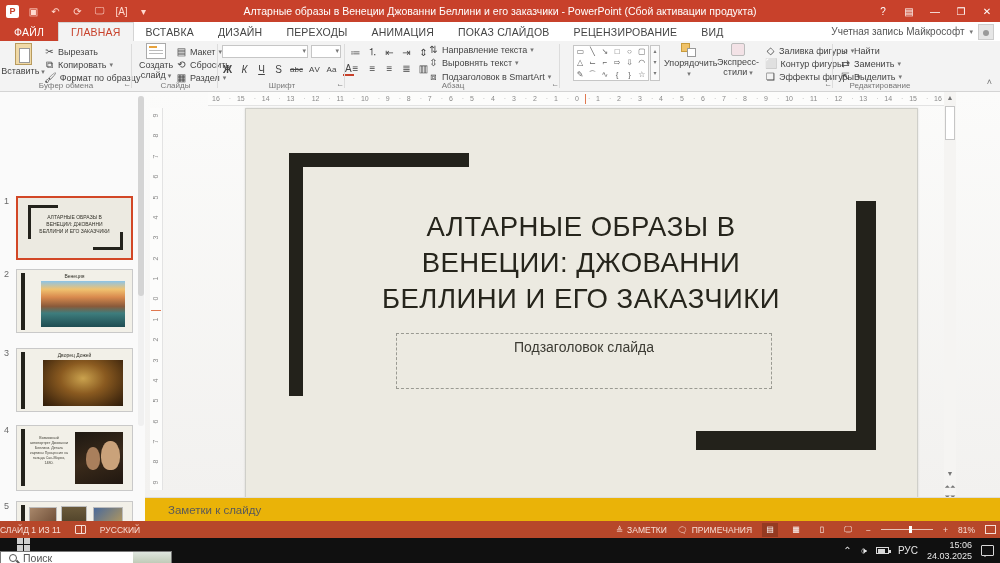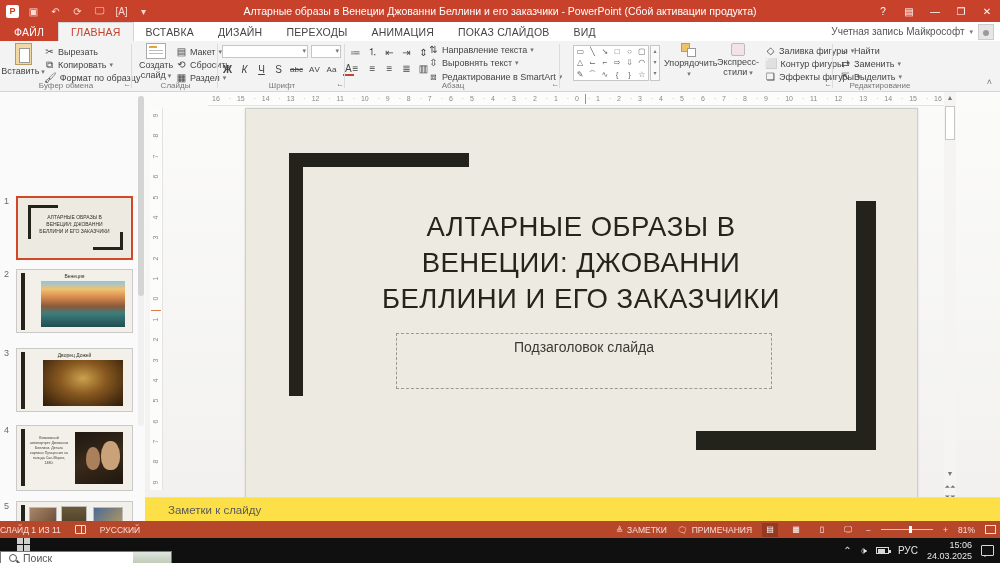--- a/index.html
+++ b/index.html
@@ -84,21 +84,21 @@
   #subtitle-box { position:absolute; left:150px; top:224px; width:376px; height:56px; border:1px dashed #9a9a92; }
   #subtitle-text { margin-top:5px; text-align:center; font-size:14px; color:#3c3b33; }
 
   
   #vscroll { position:absolute; left:944px; top:92px; width:12px; height:405px; background:#f5f4f2; }
   #vscroll .arrow { position:absolute; left:0; width:12px; height:12px; font-size:7px; color:#777; text-align:center; line-height:12px; }
   #vscroll .vthumb { position:absolute; left:1px; top:14px; width:10px; height:34px; background:#fff; border:1px solid #c6c6c6; }
   .navbtn { position:absolute; left:0; width:12px; height:12px; font-size:7px; color:#777; text-align:center; line-height:12px; }
 
   
-  #notes { position:absolute; left:145px; top:497px; width:855px; height:24px; background:#fde047; border-top:1px solid #ddd;text-decoration:underline; }
+  #notes { position:absolute; left:145px; top:497px; width:855px; height:24px; background:#eab308; border-top:1px solid #ddd;text-decoration:underline; }
   #notes-label { position:absolute; left:23px; top:6px; font-size:11.5px; color:#595959; }
 
   
   #statusbar { position:absolute; left:0; top:521px; width:1000px; height:17px; background:#b7472a; color:#f6ddd5; font-size:8.5px; display:flex; align-items:center; }
   #statusbar .sleft { display:flex; align-items:center; gap:14px; }
   #statusbar .sright { position:absolute; right:4px; display:flex; align-items:center; gap:10px; }
   .sbook { width:11px; height:9px; border:1px solid #f6ddd5; border-radius:1px; position:relative; }
   .sbook::after { content:""; position:absolute; left:5px; top:0; width:1px; height:8px; background:#f6ddd5; }
   .viewbtn { width:16px; height:14px; display:flex; align-items:center; justify-content:center; font-size:8px; color:#fff; }
   .viewbtn.active { background:#953a21; }
@@ -172,20 +172,21 @@
   </div>
 
   <div id="tabsrow">
       <span class="rtab file">ФАЙЛ</span>
       <span class="rtab active">ГЛАВНАЯ</span>
       <span class="rtab">ВСТАВКА</span>
       <span class="rtab">ДИЗАЙН</span>
       <span class="rtab">ПЕРЕХОДЫ</span>
       <span class="rtab">АНИМАЦИЯ</span>
       <span class="rtab">ПОКАЗ СЛАЙДОВ</span>
+      <span class="rtab">РЕЦЕНЗИРОВАНИЕ</span>
       <span class="rtab">ВИД</span>
     </div>
   <div id="account">
     <span>Учетная запись Майкрософт</span>
     <span style="font-size:7px;color:#777;">▾</span>
     <span class="avatar">
         <span class="head"></span>
       </span>
   </div>
 
@@ -282,21 +283,21 @@
           <span>Направление текста</span>
           <span style="font-size:7px;color:#777;">▾</span>
       </div>
       <div class="smallrow" style="left:82px;top:16px;">
         <span class="fbtn">⇳</span>
           <span>Выровнять текст</span>
           <span style="font-size:7px;color:#777;">▾</span>
       </div>
       <div class="smallrow" style="left:82px;top:30px;">
         <span class="fbtn">⧈</span>
-          <span>Редактирование в SmartArt</span>
+          <span>Подзаголовок в SmartArt</span>
           <span style="font-size:7px;color:#777;">▾</span>
       </div>
       <div class="glabel">Абзац</div>
       <div class="launcher">⌙</div>
       <div class="gsep" style="right:0;"></div>
     </div>
 
     <div class="rgroup" style="left:561px;width:272px;">
       <div class="shapebox" style="left:12px;top:4px;width:76px;height:36px;" id="shape-gallery">
           <span>▭</span>

